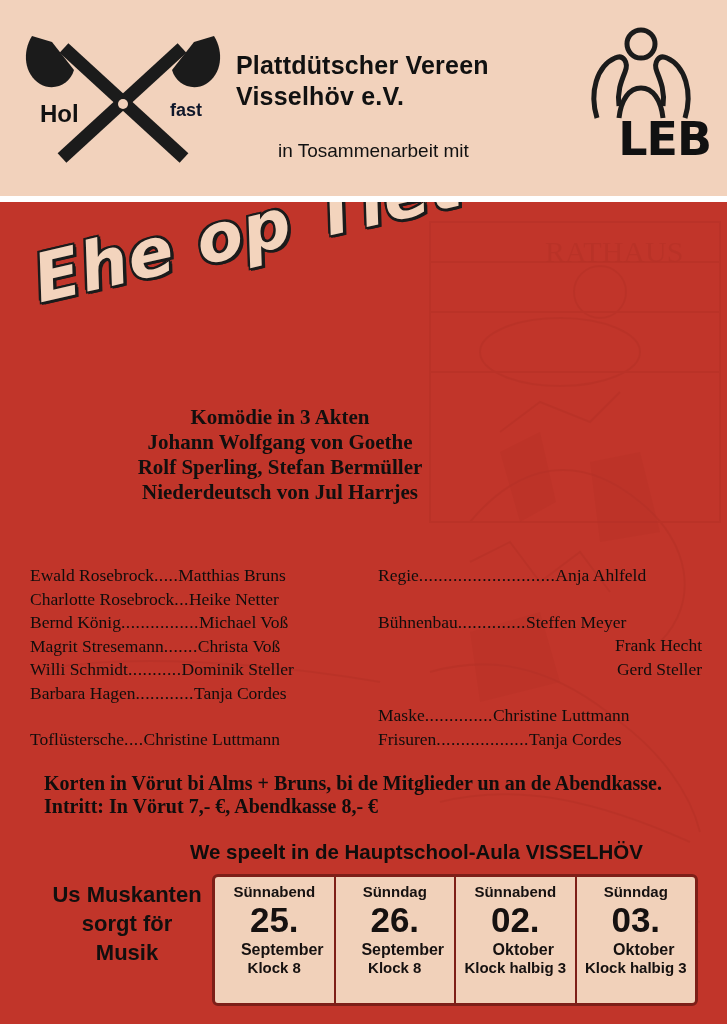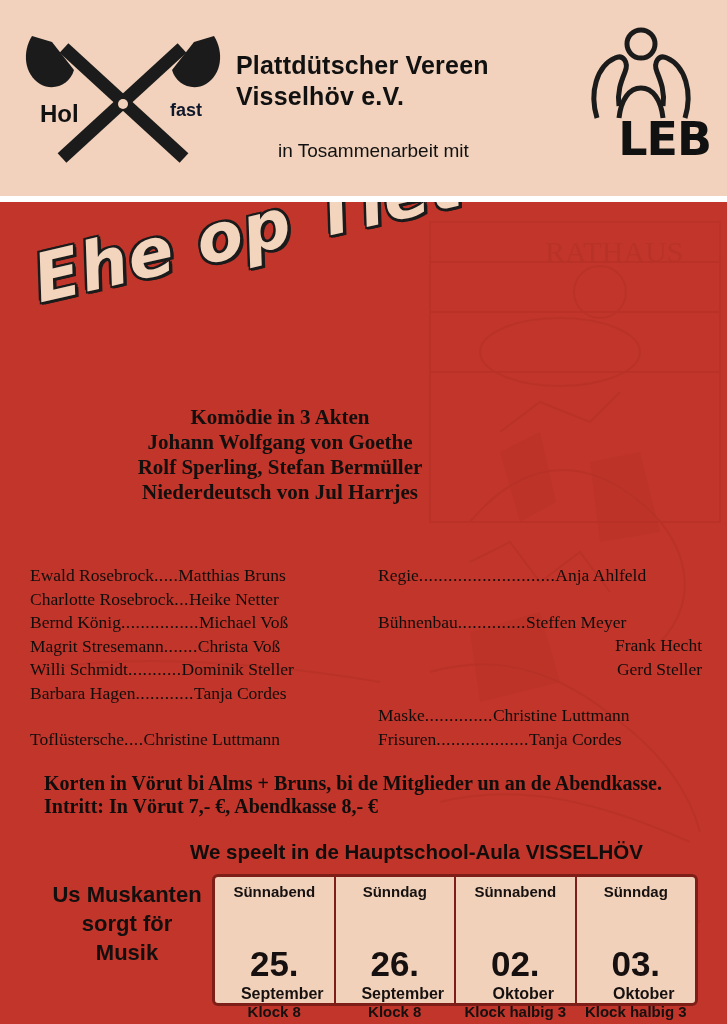--- a/index.html
+++ b/index.html
@@ -147,21 +147,21 @@
   .date-cell{
     flex:1;
     border-right:2px solid #7d1f18;
     text-align:center;
     padding-top:6px;
     box-sizing:border-box;
     color:#161110;
   }
   .date-cell:last-child{border-right:none;}
   .date-weekday{font-size:15px;font-weight:bold;}
-  .date-day{font-size:35px;font-weight:bold;line-height:40px;margin-top:44px;}
+  .date-day{font-size:35px;font-weight:bold;line-height:40px;}
   .date-month{font-size:16px;font-weight:bold;line-height:19px;padding-left:16px;}
   .date-time{font-size:15px;font-weight:bold;margin-top:0;}
 
   .hol{position:absolute;left:22px;top:82px;font-size:24px;font-weight:bold;color:#111;}
   .fast{position:absolute;left:152px;top:82px;font-size:18px;font-weight:bold;color:#0f172a;}
 </style>
 </head>
 <body>
 
 <div class="poster">

